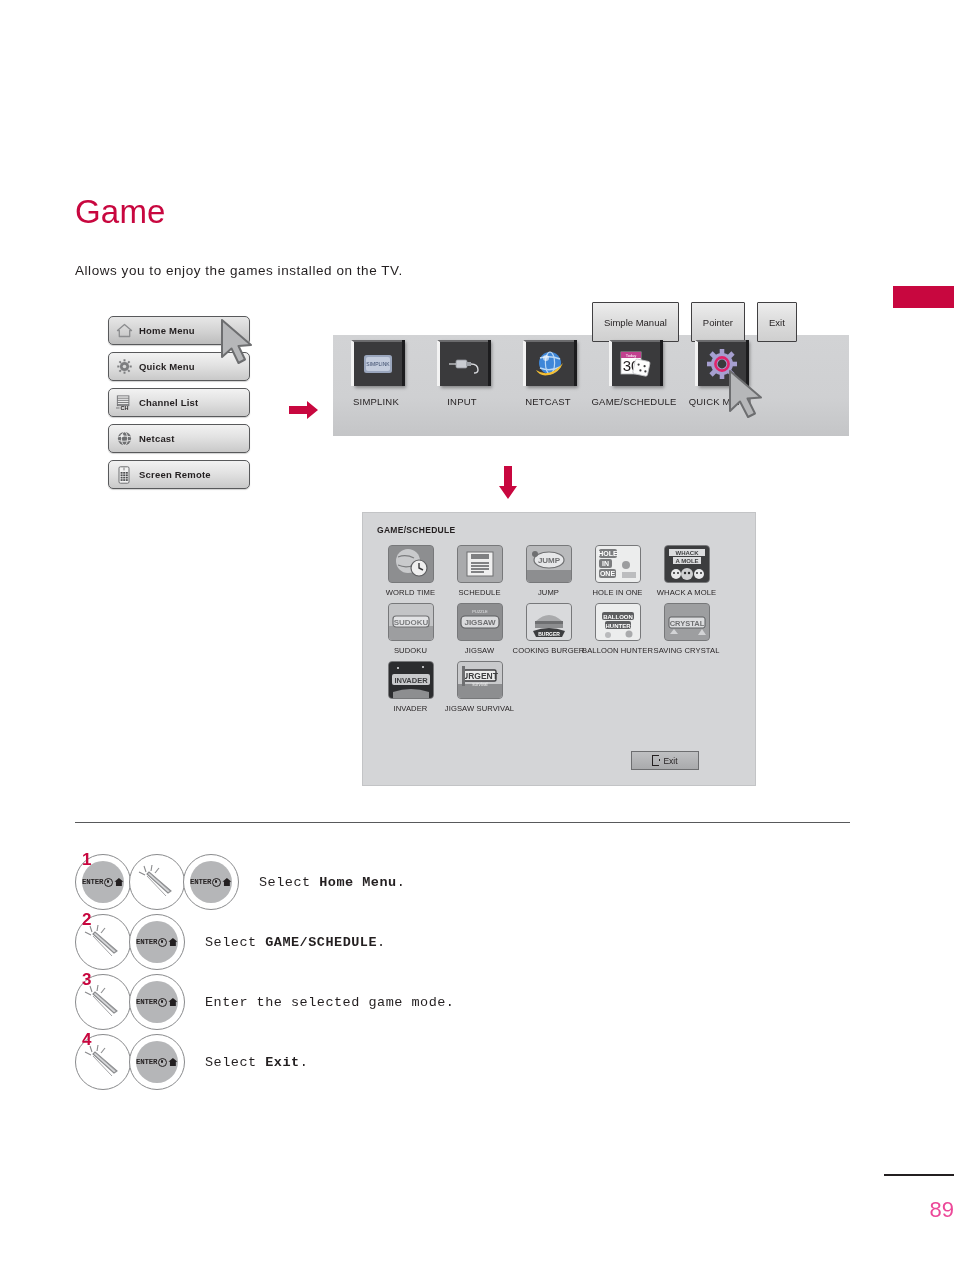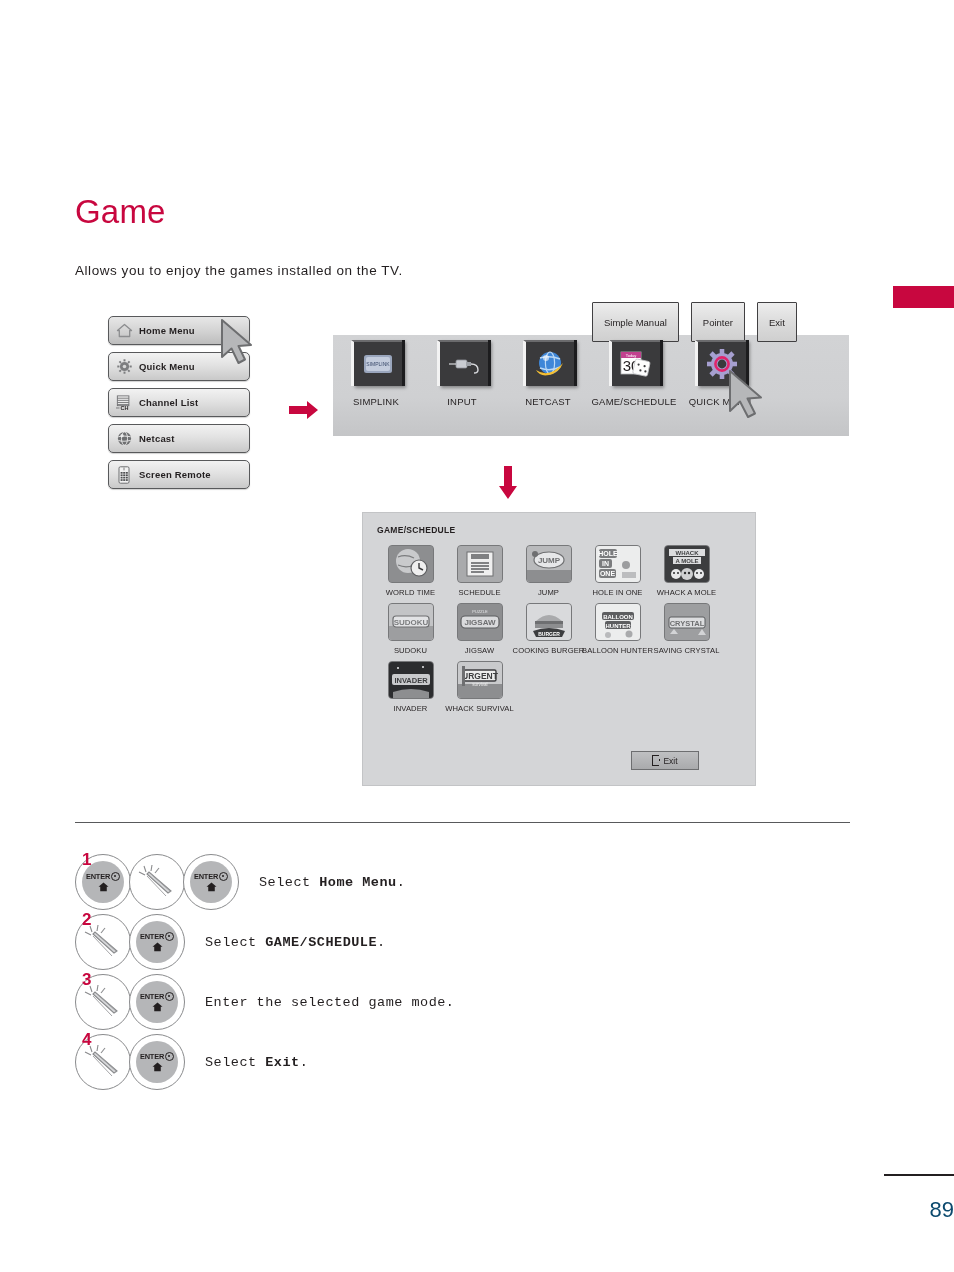--- a/index.html
+++ b/index.html
@@ -25,21 +25,21 @@
   .side-text{
     position:absolute;left:884px;top:300px;width:400px;
     writing-mode:vertical-rl;
     font-size:15px;letter-spacing:2.4px;font-weight:bold;color:#231f20;
     white-space:nowrap;
   }
 
   
   .page-rule{position:absolute;left:884px;top:1174px;width:70px;height:1.5px;background:#231f20;}
   .page-num{position:absolute;left:884px;top:1197px;width:70px;text-align:right;
-    font-size:22px;color:#0c4a6e;}
+    font-size:22px;color:#ec4899;}
 
   
   .sidemenu{position:absolute;left:108px;top:316px;width:140px;}
   .smenu-item{
     position:relative;width:140px;height:27px;margin-bottom:7px;
     border-radius:5px;border:1px solid #58595b;
     background:linear-gradient(to bottom,#f2f2f2 0%,#e2e2e2 45%,#c9c9c9 100%);
     box-shadow:0 1px 1px rgba(0,0,0,.18);
     display:flex;align-items:center;
   }
@@ -110,21 +110,21 @@
     position:absolute;left:7px;top:-2px;font-size:17px;font-weight:bold;color:#c8073f;z-index:3;
   }
   .keys{display:flex;align-items:center;}
   .key{
     width:56px;height:56px;border-radius:50%;border:1.3px solid #8a8b8d;
     display:flex;align-items:center;justify-content:center;margin-right:-2px;
     background:#fff;box-sizing:border-box;
   }
   .key-inner{
     width:42px;height:42px;border-radius:50%;background:#b5b6b8;
-    display:flex;flex-direction:column;align-items:center;justify-content:center;gap:1px;
+    display:flex;align-items:center;justify-content:center;gap:1px;font-family:Liberation Mono, monospace;
   }
   .key-ent{font-size:7.4px;font-weight:bold;color:#231f20;letter-spacing:-.2px;display:flex;align-items:center;gap:1px;}
   .dotring{width:7px;height:7px;border-radius:50%;border:1.2px solid #231f20;display:inline-block;position:relative;}
   .dotring:after{content:"";position:absolute;left:1.6px;top:1.6px;width:2.6px;height:2.6px;border-radius:50%;background:#231f20;}
   .step-text{margin-left:22px;font-size:13.5px;letter-spacing:.5px;color:#231f20;font-family:Liberation Mono, monospace;}
   .step-text b{font-weight:bold;}
 </style>
 </head>
 <body>
 
@@ -509,21 +509,21 @@
         <div class="gthumb">
           <svg width="44" height="36" viewBox="0 0 44 36">
             <rect width="44" height="36" fill="#c9cacc"></rect>
             <rect y="22" width="44" height="14" fill="#8d8e90"></rect>
             <rect x="6" y="8" width="32" height="11" rx="1.5" fill="#eceded" stroke="#3c3d3f" stroke-width="1.4"></rect>
             <text x="22" y="17" font-size="8.5" text-anchor="middle" fill="#3c3d3f" font-weight="bold" font-family="Liberation Sans, sans-serif">URGENT</text>
             <text x="22" y="24" font-size="4.5" text-anchor="middle" fill="#efefef" font-family="Liberation Sans, sans-serif">survival</text>
             <rect x="4" y="4" width="3" height="20" fill="#6e6f71"></rect>
           </svg>
         </div>
-        <div class="gcap">WHACK SURVIVAL</div>
+        <div class="gcap">JIGSAW SURVIVAL</div>
       </div>
 
       <div class="gcell"></div>
       <div class="gcell"></div>
       <div class="gcell"></div>
     </div>
   </div>
 
   <div class="gexit">
     <span class="door"></span>

